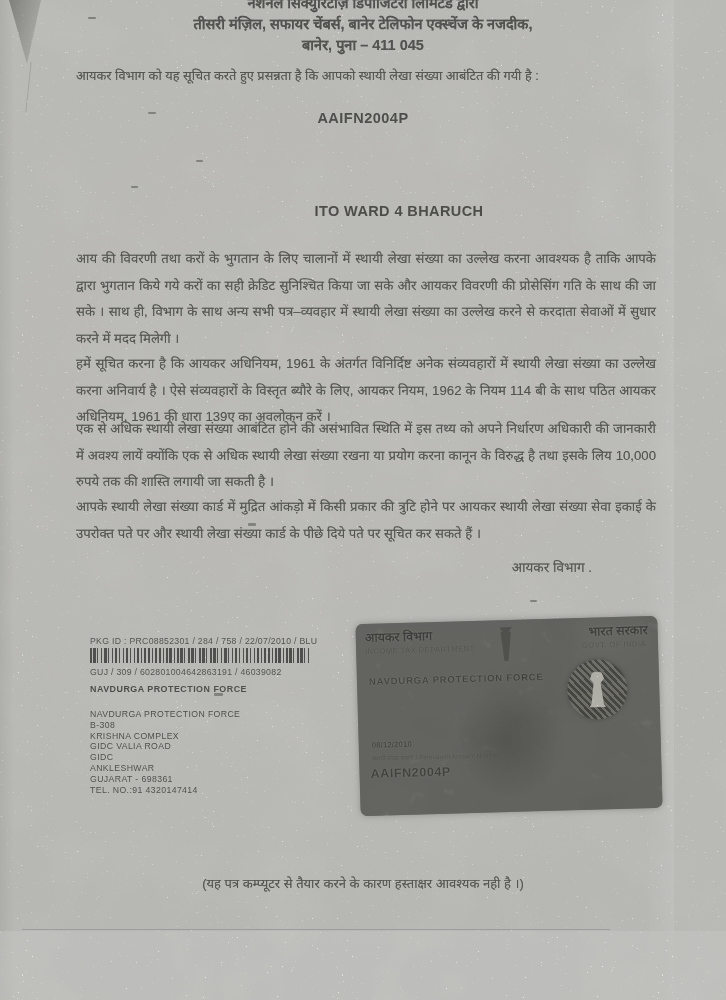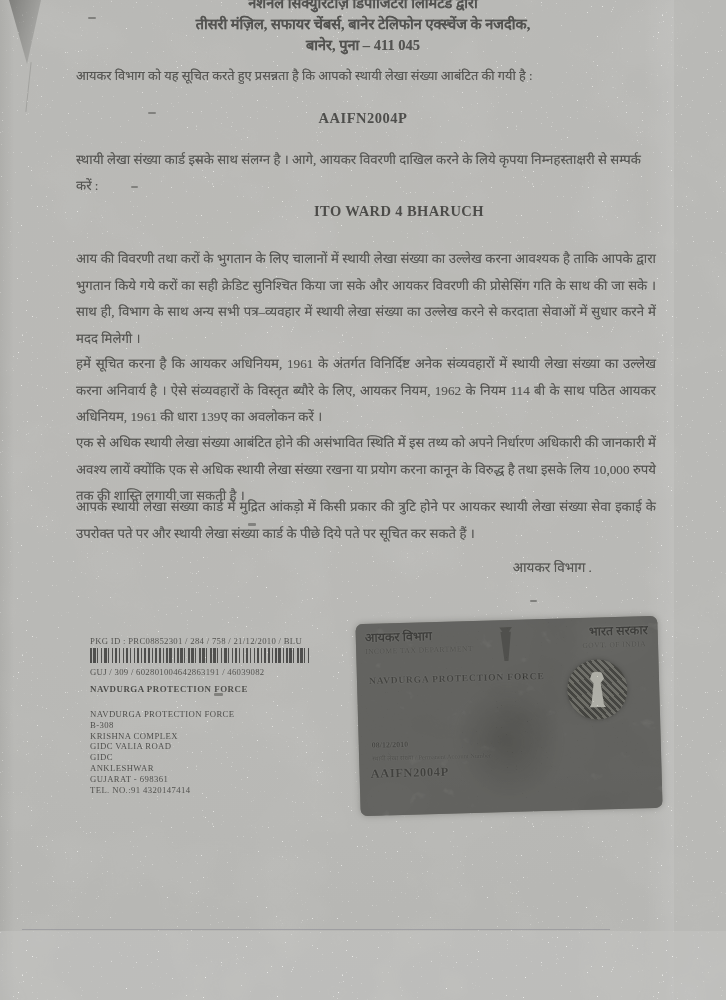--- a/index.html
+++ b/index.html
@@ -6,21 +6,20 @@
   body{
     width:726px;height:1000px;overflow:hidden;position:relative;
     background:#ebebe8;
     font-family:"Liberation Sans","DejaVu Sans",sans-serif;
   }
   .page{position:absolute;inset:0;width:674px;height:1000px;
     background:
       linear-gradient(90deg, rgba(150,150,146,.22) 0, rgba(150,150,146,0) 14px),
       linear-gradient(270deg, rgba(255,255,253,.5) 0, rgba(255,255,253,0) 30px),
       radial-gradient(900px 700px at 50% 35%, #eeedea 0%, #e9e9e6 70%, #e6e6e3 100%);
-    font-family: Liberation Serif, serif;
   }
   
   .fold{position:absolute;left:0;top:0;width:46px;height:70px;
     clip-path:polygon(9px 0,41px 0,27px 64px);
     background:linear-gradient(105deg,#85858200%,#8a8a87 20%,#d8d8d5 85%);
     background:linear-gradient(105deg,#8a8a87 15%,#d8d8d5 85%);}
   .crease{position:absolute;left:28px;top:62px;width:1px;height:50px;background:#c3c3c0;transform:rotate(6deg);}
 
   
   .letterhead{position:absolute;left:0;top:-7px;width:726px;text-align:center;
@@ -28,21 +27,21 @@
     text-shadow:0 0 .6px rgba(60,60,58,.55);white-space:nowrap;}
 
   .txt{color:#3f3f3c;text-shadow:0 0 .6px rgba(70,70,66,.5);}
   .intro{position:absolute;left:76px;top:66px;width:600px;font-size:12.8px;white-space:nowrap;}
   .pan-head{position:absolute;left:0;top:110px;width:726px;text-align:center;
     font-size:14.5px;font-weight:bold;letter-spacing:.5px;color:#333331;}
   .attach{position:absolute;left:76px;top:147px;width:578px;font-size:13.2px;line-height:26px;}
   .ward-head{position:absolute;left:0;top:203px;width:726px;text-align:center;
     font-size:14.5px;font-weight:bold;letter-spacing:.4px;color:#302f2d;padding-left:36px;}
   .para{position:absolute;left:76px;width:580px;font-size:13.2px;line-height:26.5px;text-align:justify;}
-  .p1{top:246px;} .p2{top:351px;} .p3{top:430px;} .p4{top:494px;}
+  .p1{top:246px;} .p2{top:351px;} .p3{top:416px;} .p4{top:494px;}
   .signature{position:absolute;right:82px;top:558px;font-size:13.5px;margin-left:20px;}
 
   
   .pkg{position:absolute;left:90px;top:636px;font-size:8.7px;letter-spacing:.3px;color:#3a3a38;}
   .barcode{position:absolute;left:90px;top:648px;width:219px;height:15px;opacity:.88;
     background:repeating-linear-gradient(90deg,
       #1c1c1c 0 1.6px, transparent 1.6px 3.1px,
       #1c1c1c 3.1px 5.7px, transparent 5.7px 7.2px,
       #1c1c1c 7.2px 8.2px, transparent 8.2px 10.9px);}
   .sortline{position:absolute;left:90px;top:667px;font-size:8.7px;letter-spacing:.3px;color:#3a3a38;}
@@ -99,32 +98,31 @@
   <div class="letterhead">
     <div>नेशनल सिक्युरिटीज़ डिपॉजिटरी लिमिटेड द्वारा</div>
     <div>तीसरी मंज़िल, सफायर चेंबर्स, बानेर टेलिफोन एक्स्चेंज के नजदीक,</div>
     <div>बानेर, पुना – 411 045</div>
   </div>
 
   <div class="txt intro">आयकर विभाग को यह सूचित करते हुए प्रसन्नता है कि आपको स्थायी लेखा संख्या आबंटित की गयी है :</div>
 
   <div class="pan-head">AAIFN2004P</div>
 
-  <div class="txt attach">स्थायी लेखा संख्या कार्ड इसके साथ संलग्न है । आगे, आयकर विवरणी दाखिल करने के लिये कृपया निम्नहस्ताक्षरी से सम्पर्क करें :</div>
 
   <div class="ward-head">ITO WARD 4 BHARUCH</div>
 
   <div class="txt para p1">आय की विवरणी तथा करों के भुगतान के लिए चालानों में स्थायी लेखा संख्या का उल्लेख करना आवश्यक है ताकि आपके द्वारा भुगतान किये गये करों का सही क्रेडिट सुनिश्चित किया जा सके और आयकर विवरणी की प्रोसेसिंग गति के साथ की जा सके । साथ ही, विभाग के साथ अन्य सभी पत्र–व्यवहार में स्थायी लेखा संख्या का उल्लेख करने से करदाता सेवाओं में सुधार करने में मदद मिलेगी ।</div>
   <div class="txt para p2">हमें सूचित करना है कि आयकर अधिनियम, 1961 के अंतर्गत विनिर्दिष्ट अनेक संव्यवहारों में स्थायी लेखा संख्या का उल्लेख करना अनिवार्य है । ऐसे संव्यवहारों के विस्तृत ब्यौरे के लिए, आयकर नियम, 1962 के नियम 114 बी के साथ पठित आयकर अधिनियम, 1961 की धारा 139ए का अवलोकन करें ।</div>
   <div class="txt para p3">एक से अधिक स्थायी लेखा संख्या आबंटित होने की असंभावित स्थिति में इस तथ्य को अपने निर्धारण अधिकारी की जानकारी में अवश्य लायें क्योंकि एक से अधिक स्थायी लेखा संख्या रखना या प्रयोग करना कानून के विरुद्ध है तथा इसके लिय 10,000 रुपये तक की शास्ति लगायी जा सकती है ।</div>
   <div class="txt para p4">आपके स्थायी लेखा संख्या कार्ड में मुद्रित आंकड़ो में किसी प्रकार की त्रुटि होने पर आयकर स्थायी लेखा संख्या सेवा इकाई के  उपरोक्त पते पर और स्थायी लेखा संख्या कार्ड के पीछे दिये पते पर सूचित कर सकते हैं ।</div>
 
   <div class="txt signature">आयकर विभाग .</div>
 
-  <div class="pkg">PKG ID : PRC08852301 / 284 / 758 / 21/12/2010 / BLU</div>
+  <div class="pkg">PKG ID : PRC08852301 / 284 / 758 / 22/07/2010 / BLU</div>
   <div class="barcode"></div>
   <div class="sortline">GUJ / 309 / 602801004642863191 / 46039082</div>
   <div class="addressee">NAVDURGA PROTECTION FORCE</div>
   <div class="address">
     <div>NAVDURGA PROTECTION FORCE</div>
     <div>B-308</div>
     <div>KRISHNA COMPLEX</div>
     <div>GIDC VALIA ROAD</div>
     <div>GIDC</div>
     <div>ANKLESHWAR</div>
@@ -153,20 +151,21 @@
     <div class="card-txt c-govt-en">GOVT. OF INDIA</div>
     <div class="card-txt c-name">NAVDURGA PROTECTION FORCE</div>
     <div class="card-txt c-date">08/12/2010</div>
     <div class="card-txt c-panlabel">स्थायी लेखा संख्या / Permanent Account Number</div>
     <div class="card-txt c-pan">AAIFN2004P</div>
     <div class="holo">
       <div class="holo-key"></div>
     </div>
   </div>
 
+  <div class="txt footnote">(यह पत्र कम्प्यूटर से तैयार करने के कारण हस्ताक्षर आवश्यक नही है ।)</div>
 
   <div class="edge-line"></div>
   <div class="bottom-light"></div>
 
   <div class="mark" style="left:88px;top:17px;width:8px;height:2px;"></div>
   <div class="mark" style="left:148px;top:112px;width:8px;height:2px;"></div>
   <div class="mark" style="left:196px;top:160px;width:7px;height:2px;"></div>
   <div class="mark" style="left:131px;top:186px;width:7px;height:2px;"></div>
   <div class="mark" style="left:248px;top:523px;width:8px;height:3px;"></div>
   <div class="mark" style="left:214px;top:693px;width:9px;height:3px;"></div>

